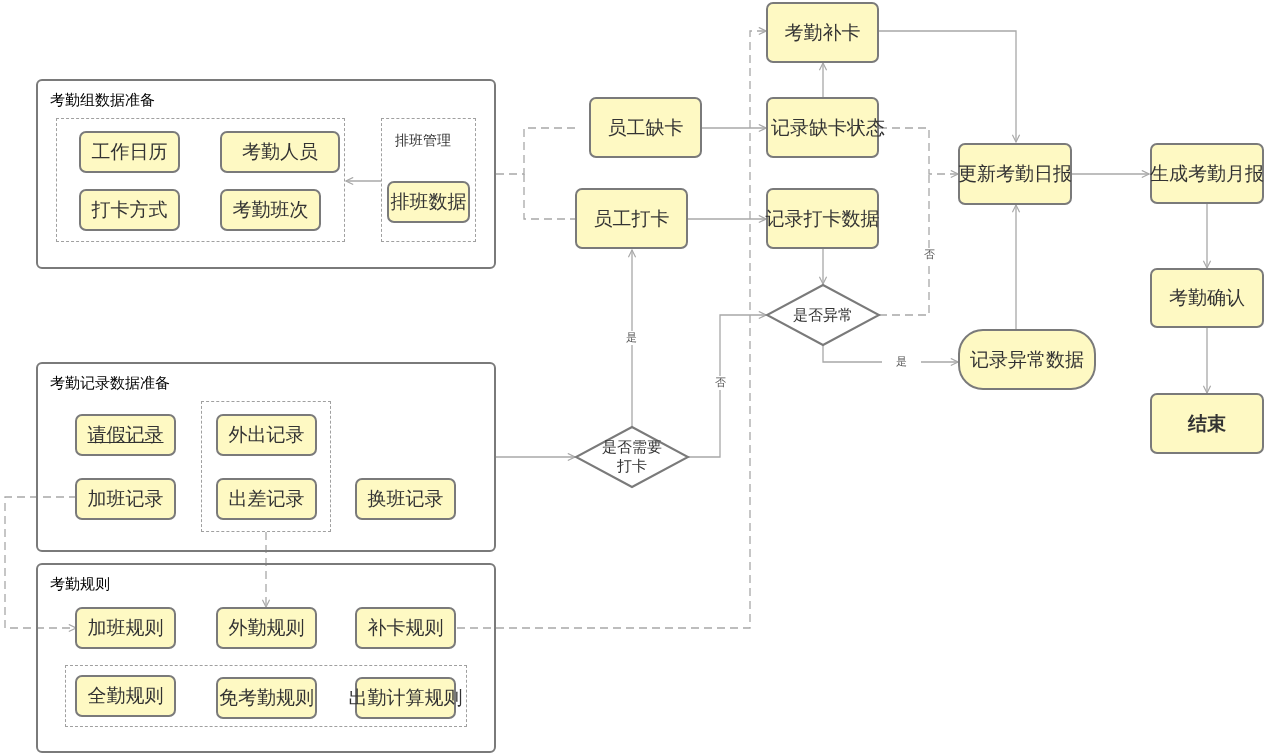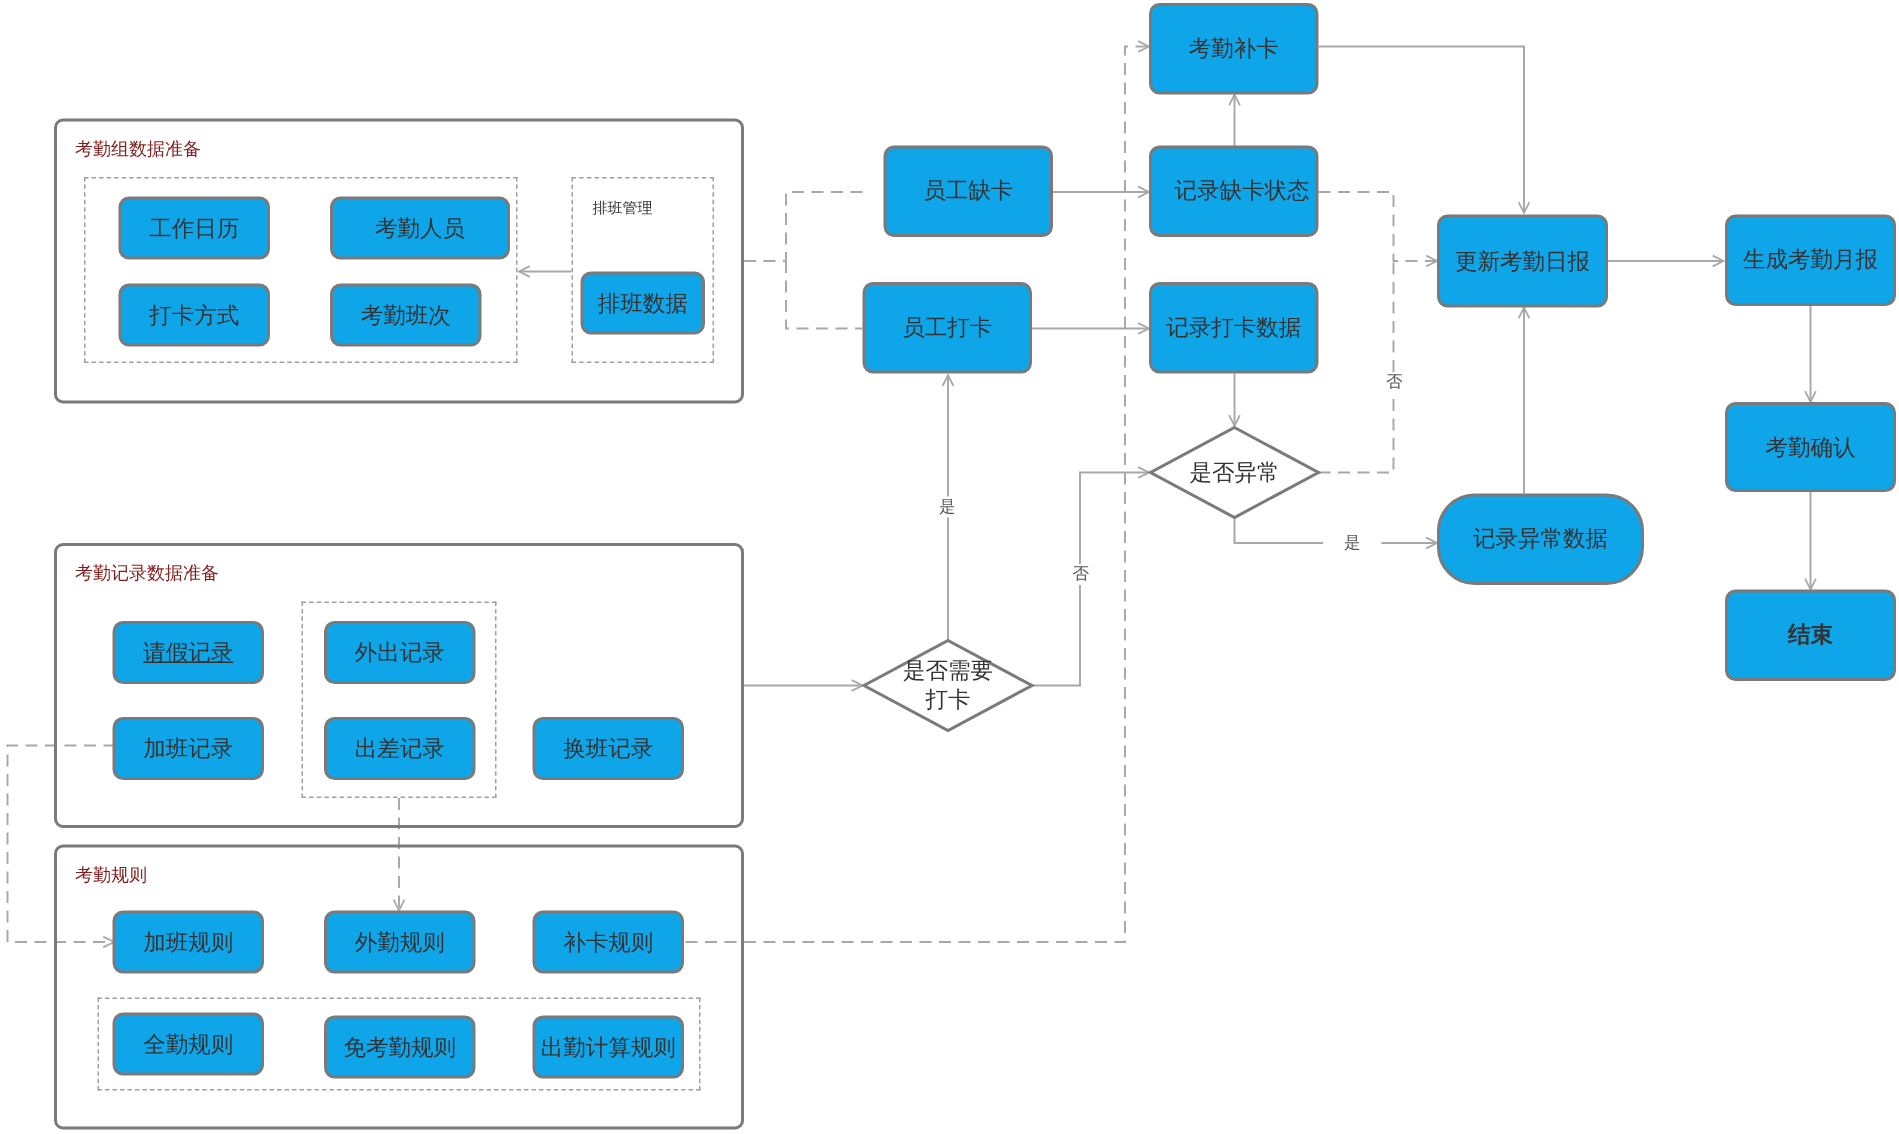--- a/index.html
+++ b/index.html
@@ -1,25 +1,25 @@
 <!DOCTYPE html>
 <html><head>
 <meta charset="utf-8">
 <style>
   html, body { margin: 0; padding: 0; background: #ffffff; }
   body { width: 1266px; height: 756px; position: relative; overflow: hidden;
          font-family: "DejaVu Sans", "Liberation Sans", sans-serif; color: #333333; }
   svg.wires { position: absolute; left: 0; top: 0; width: 1266px; height: 756px; pointer-events: none; }
   .group { position: absolute; border: 2px solid #7a7a7a; border-radius: 6px; box-sizing: border-box; background: transparent; }
-  .group-title { position: absolute; left: 12px; top: 10px; font-size: 12px; color: #7f1d1d; white-space: nowrap; }
+  .group-title { position: absolute; left: 12px; top: 10px; font-size: 15px; color: #000000; white-space: nowrap; }
   .dashbox { position: absolute; border: 1.5px dashed #a0a0a0; box-sizing: border-box; }
   .node { position: absolute; border: 2px solid #7a7a7a; border-radius: 7px; box-sizing: border-box;
-          background: #0ea5e9; display: flex; align-items: center; justify-content: center;
-          font-size: 15px; color: #333; white-space: nowrap; cursor: pointer; }
-  .label-plain { position: absolute; font-size: 10px; color: #333; white-space: nowrap; }
+          background: #fef9c3; display: flex; align-items: center; justify-content: center;
+          font-size: 19px; color: #333; white-space: nowrap; cursor: pointer; }
+  .label-plain { position: absolute; font-size: 14px; color: #333; white-space: nowrap; }
   .diamond-text { position: absolute; display: flex; flex-direction: column; align-items: center; justify-content: center;
                   font-size: 15px; color: #333; text-align: left; line-height: 19px; cursor: pointer; }
   .edge-label { position: absolute; font-size: 11px; color: #555; background: #fff; padding: 0 2px; line-height: 14px; }
 </style>
 </head>
 <body>
 
 <svg class="wires" viewBox="0 0 1266 756">
   <defs>
     <marker id="arr" viewBox="0 0 10 10" refX="9" refY="5" markerWidth="9" markerHeight="9" orient="auto-start-reverse" markerUnits="userSpaceOnUse">

